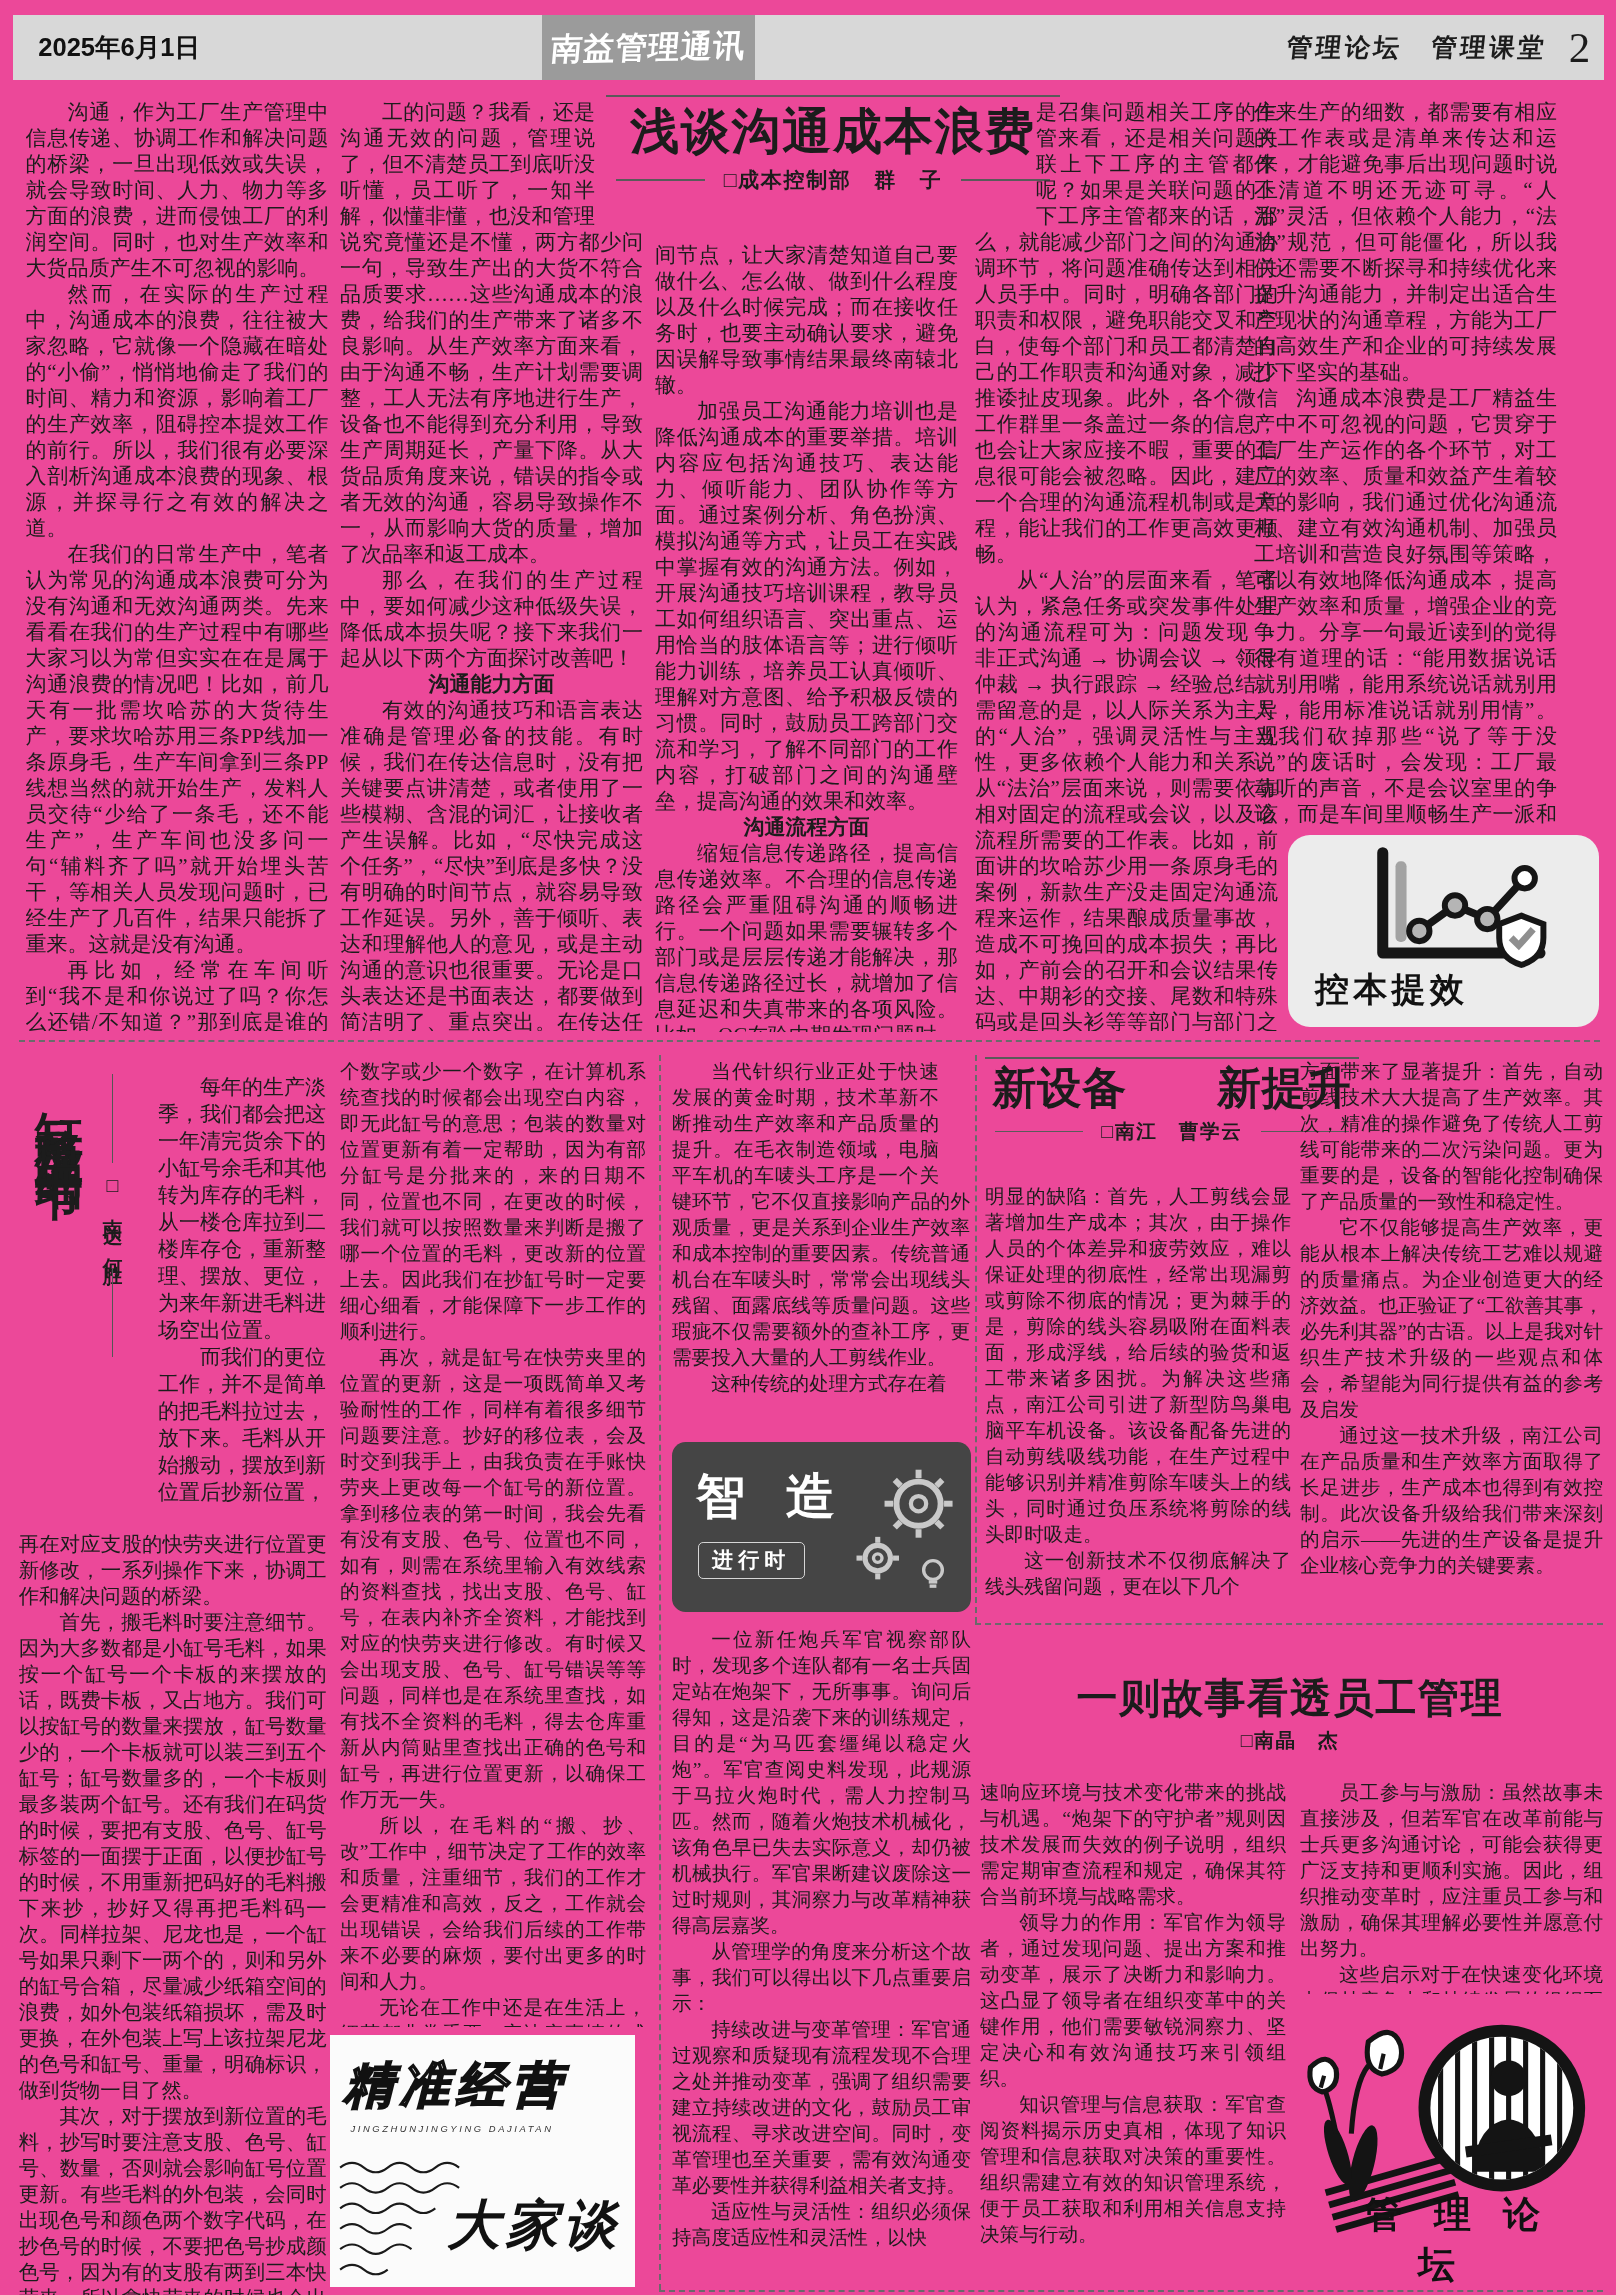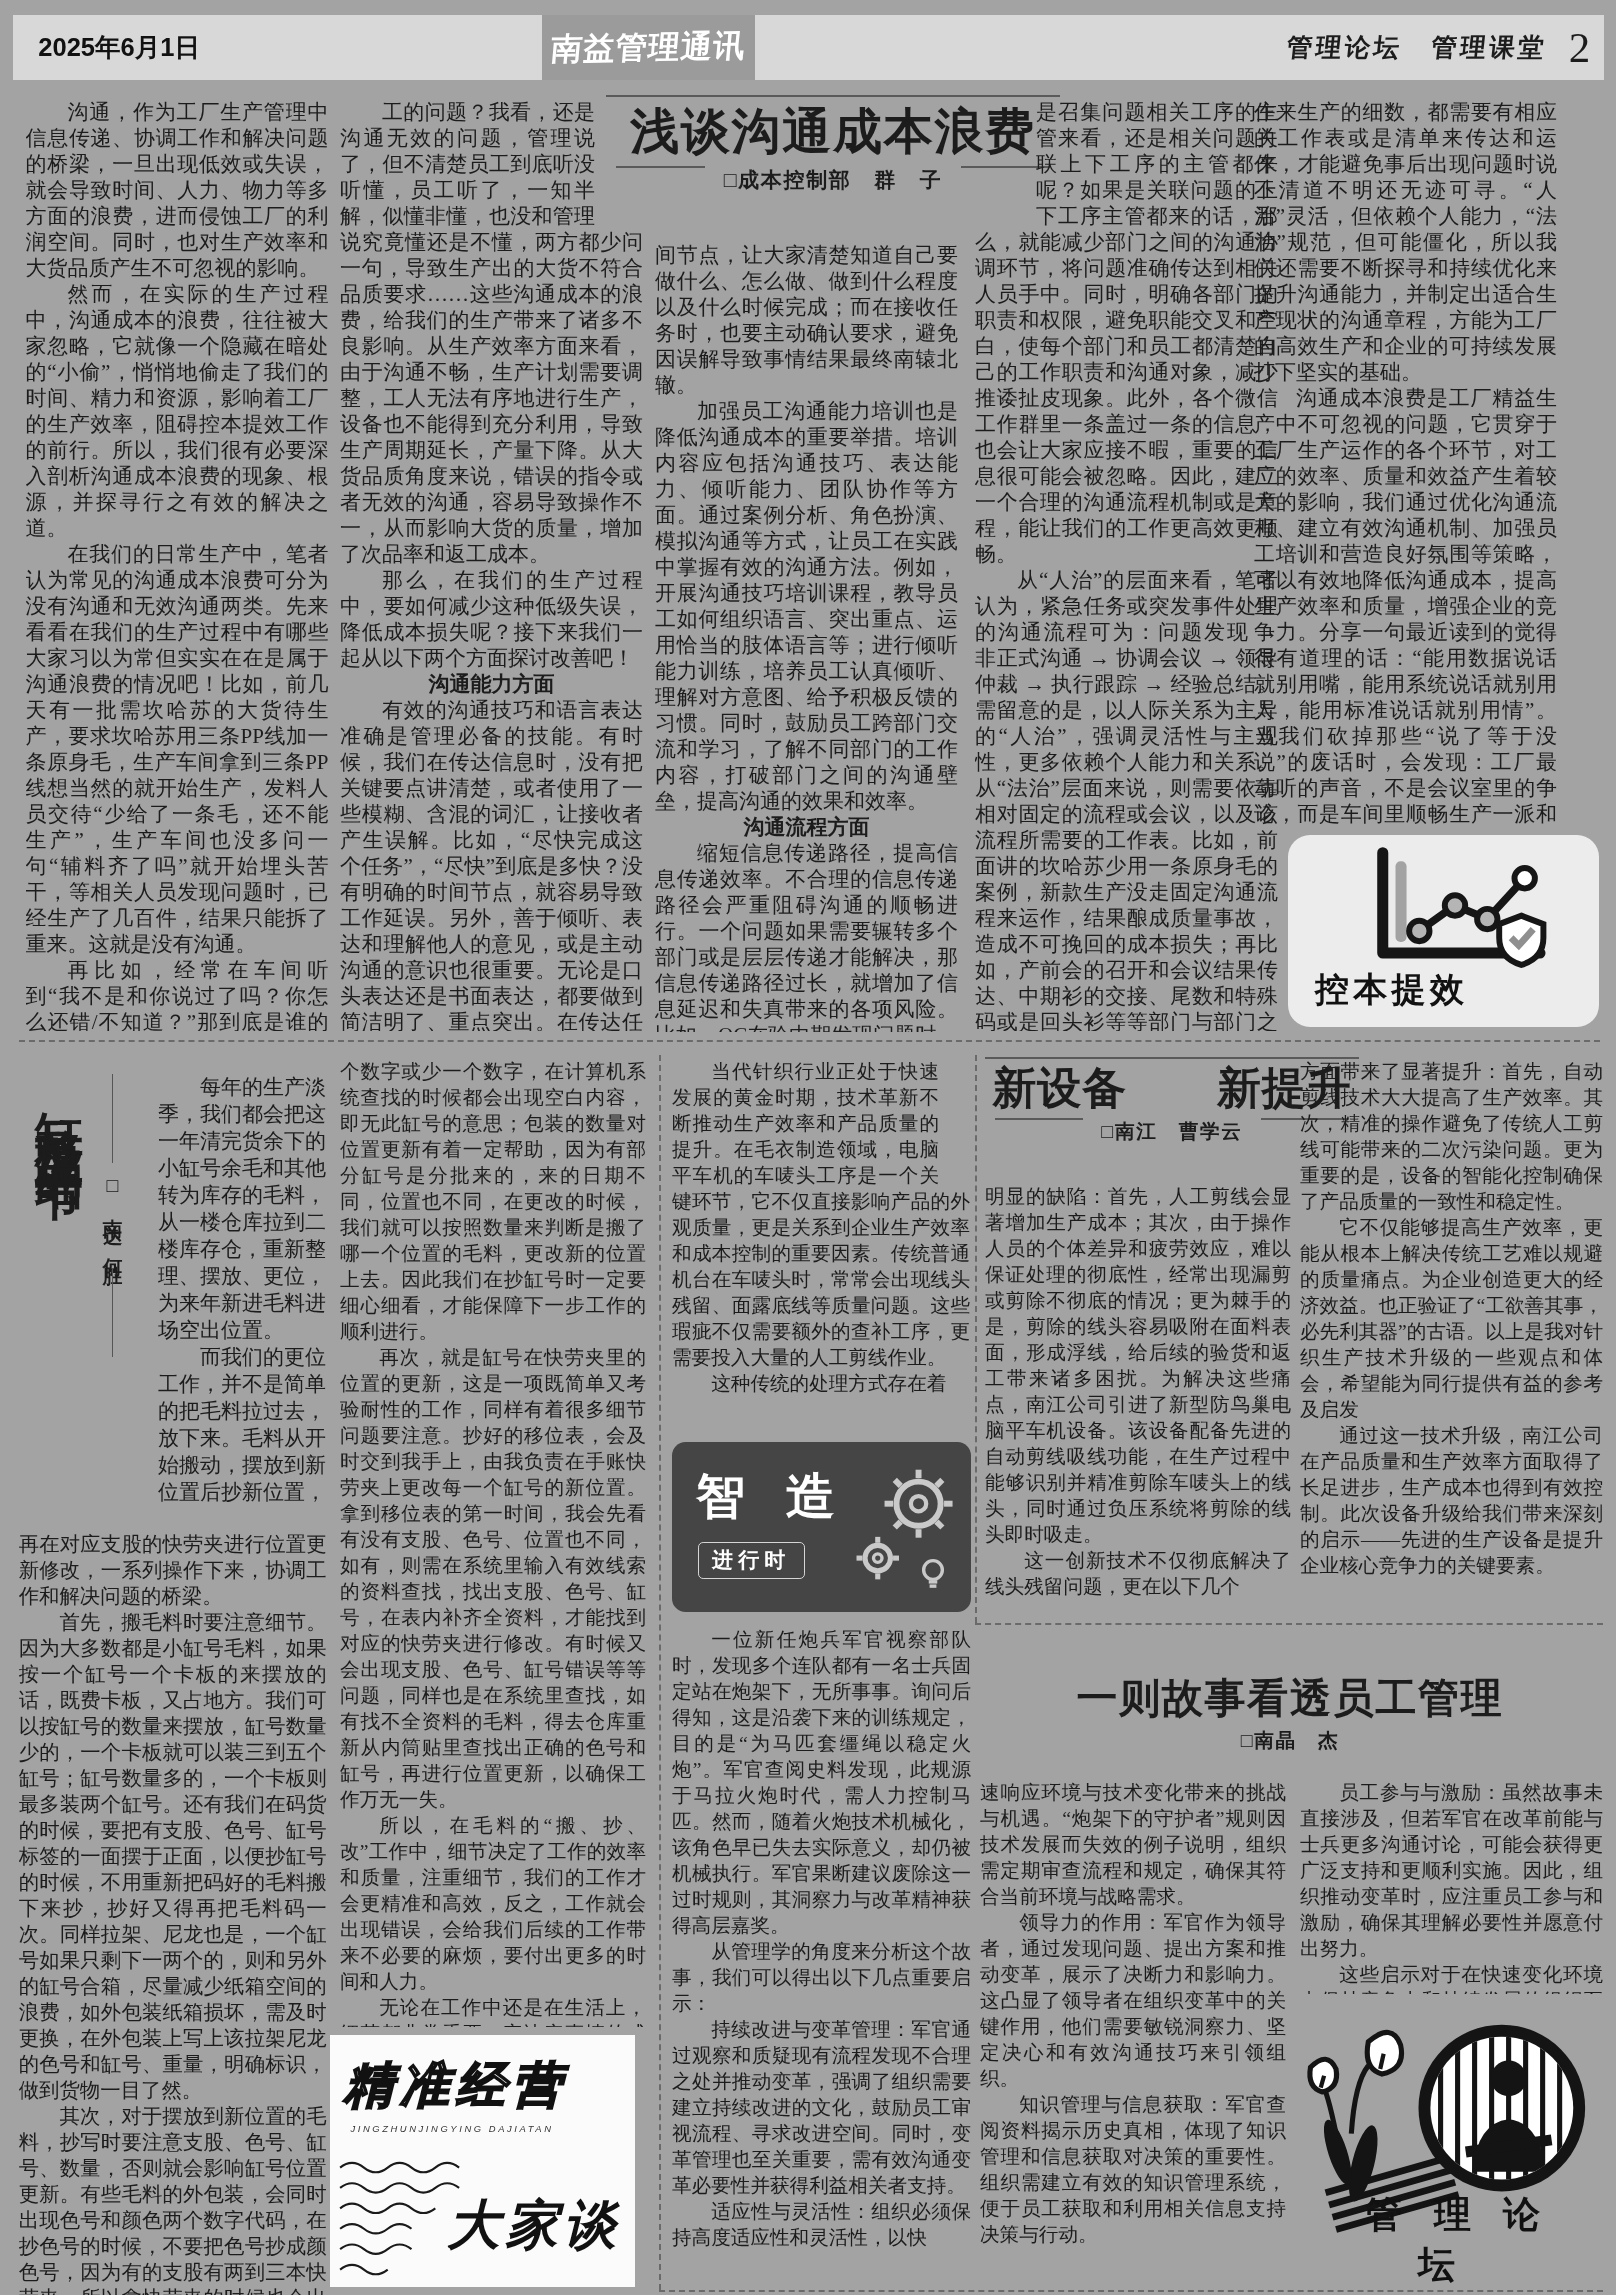--- a/index.html
+++ b/index.html
@@ -1,16 +1,16 @@
 <!DOCTYPE html>
 <html style="font-size:13.6px"><head>
 <meta charset="utf-8">
 <style>
   html,body{margin:0;padding:0;background:#fff;}
-  .page{position:relative;width:1617px;height:2295px;background:#a3a3a3;
+  .page{position:relative;width:1617px;height:2295px;background:#ec4899;
         font-family:"Liberation Serif","DejaVu Serif",serif;color:#1c1c1c;overflow:hidden;}
   
   .hbar{position:absolute;left:12.8px;top:15.3px;width:1591px;height:65px;background:#d8d8d8;}
   .hdate{position:absolute;left:25.5px;top:18.7px;font-family:"Liberation Sans","DejaVu Sans",sans-serif;
          font-weight:bold;font-size:25.5px;line-height:27px;color:#111;}
   .hmast{position:absolute;left:529px;top:0;width:213px;height:65px;background:#9b9b9b;
          display:flex;align-items:center;justify-content:center;}
   .hmast span{color:#fff;font-weight:900;font-size:31.5px;letter-spacing:0.9px;transform:skewX(-6deg) rotate(-1deg);}
   .hright{position:absolute;right:13.6px;top:0;height:65px;display:flex;align-items:center;gap:22px;}
   .hsec{font-weight:900;font-size:25.5px;letter-spacing:3.4px;transform:skewX(-6deg);}
@@ -28,21 +28,21 @@
            font-weight:bold;text-indent:0 !important;font-size:21px;}
   .sp-r{float:right;width:48px;height:129px;}
   .sp-l{float:left;width:61px;height:121px;}
   .sp-r2{float:right;width:31px;height:116px;}
   
   .tblock{position:absolute;text-align:center;}
   .topline{height:1.7px;background:#5a5a5a;}
   .tblock h1{margin:8.5px 0 6.8px 0;font-size:49px;line-height:54px;font-weight:900;letter-spacing:1.7px;white-space:nowrap;}
   .tblock h2{margin:5.1px 0 5.1px 0;font-size:44px;line-height:49px;font-weight:900;letter-spacing:0.9px;white-space:nowrap;}
   .tblock h3{margin:0 0 5.1px 0;font-size:41px;line-height:48px;font-weight:900;letter-spacing:1.7px;white-space:nowrap;}
-  .bylrow{display:flex;gap:8px;}
+  .bylrow{display:flex;align-items:center;gap:8px;}
   .bl-line{flex:1;height:1.7px;background:#5a5a5a;margin:0 10.2px;}
   .bltxt{font-size:21px;font-weight:bold;letter-spacing:1.7px;white-space:nowrap;}
   
   .vtitle{position:absolute;writing-mode:vertical-rl;font-size:48px;font-weight:900;
           letter-spacing:8.5px;line-height:60px;}
   .vbyl{position:absolute;display:flex;flex-direction:column;align-items:center;}
   .vline{width:1.7px;height:89px;background:#555;}
   .vtext{writing-mode:vertical-rl;font-size:19.6px;font-weight:bold;letter-spacing:6.8px;margin:12px 0;}
   
   .dash-h{position:absolute;border-top:2.6px dashed #6a6a6a;height:0;}

